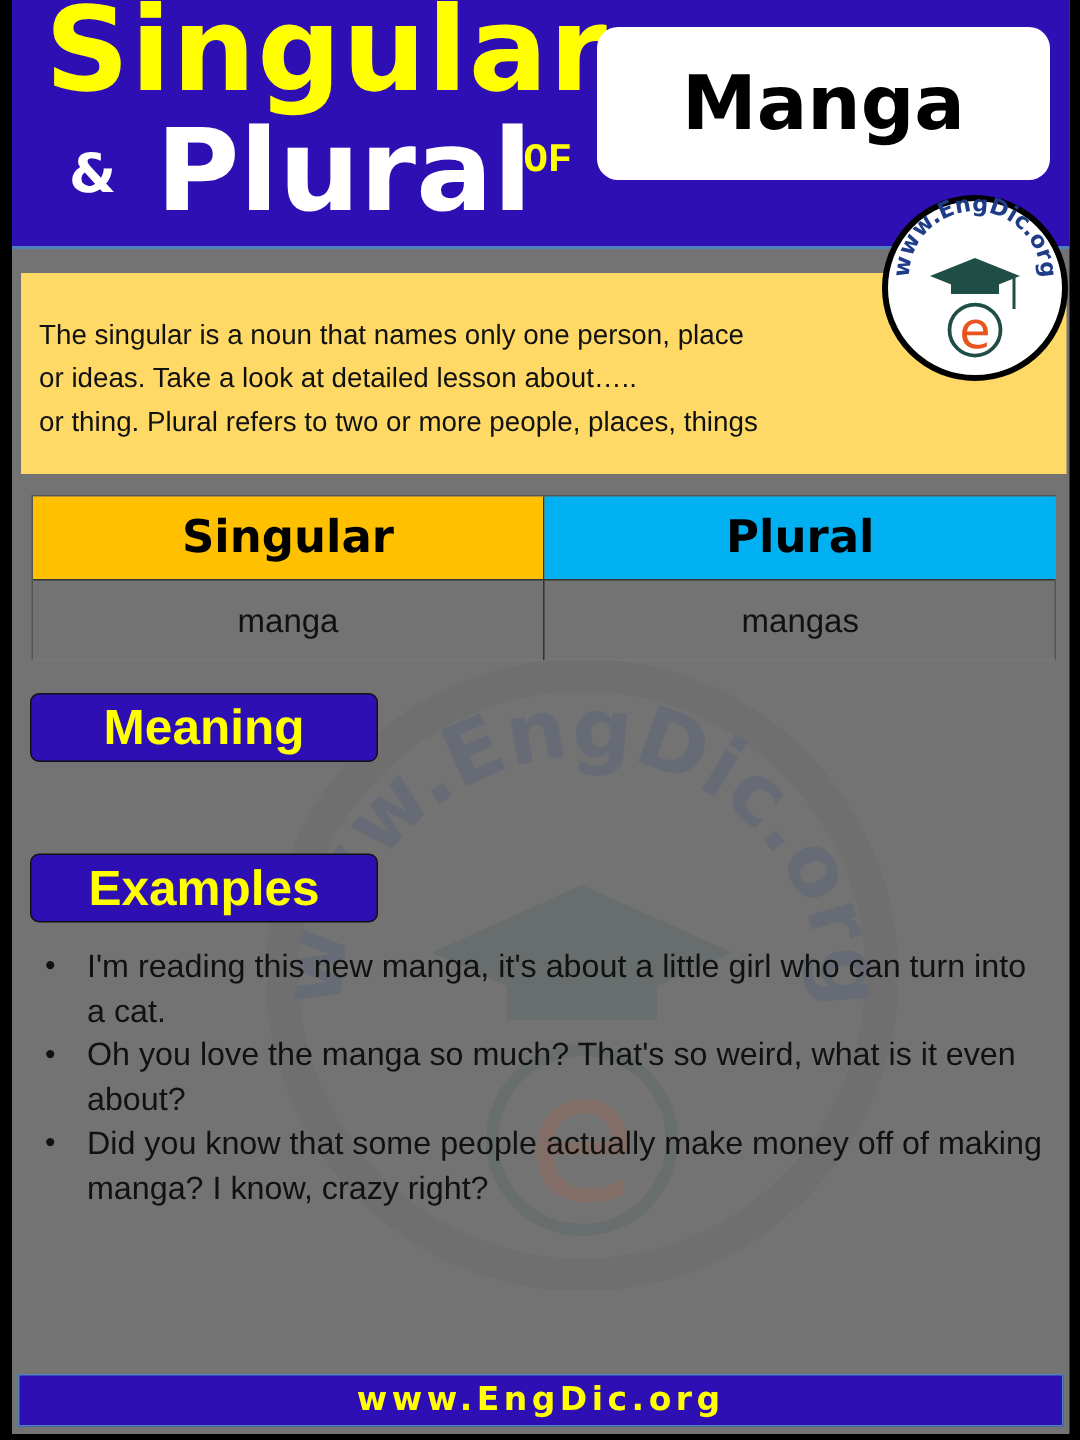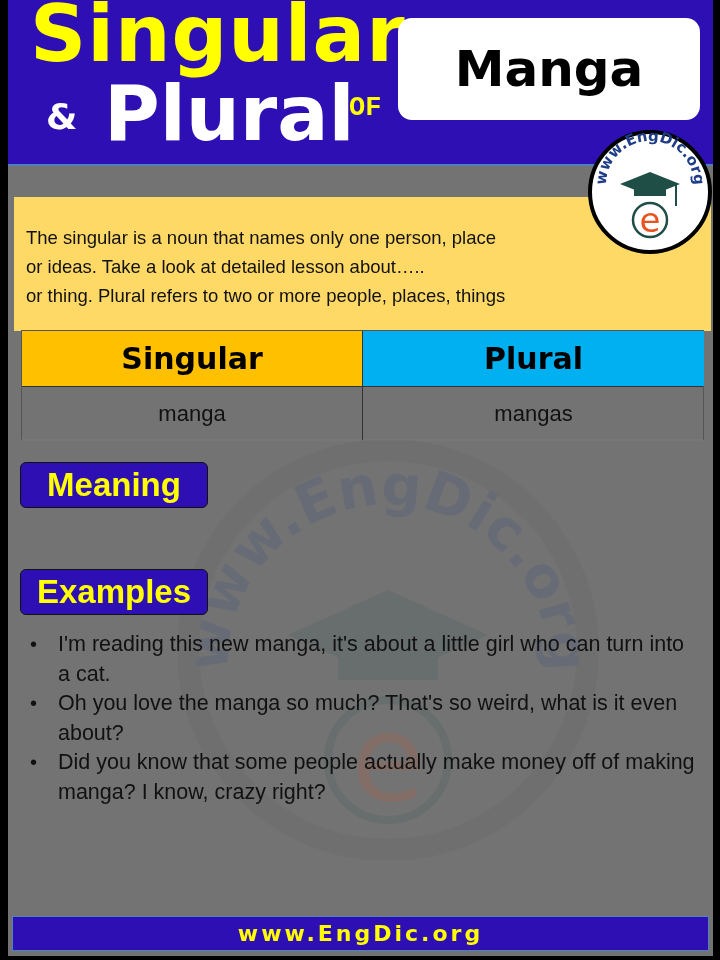--- a/index.html
+++ b/index.html
@@ -10,35 +10,35 @@
   .header { position: absolute; left: 0; top: 0; width: 705px; height: 166px; background: #2d0fb3; border-bottom: 2px solid #4f81bd; }
   .title-singular { position: absolute; left: 22px; top: -8px; font-family: "DejaVu Sans", sans-serif; font-weight: bold; font-size: 78px; color: #ffff00; letter-spacing: 1px; line-height: 1.1; }
   .title-amp { position: absolute; left: 38px; top: 96px; font-family: "DejaVu Sans", sans-serif; font-weight: bold; font-size: 36px; color: #fff; }
   .title-plural { position: absolute; left: 96px; top: 72px; font-family: "DejaVu Sans", sans-serif; font-weight: bold; font-size: 76px; color: #fff; line-height: 1.1; }
   .title-of { position: absolute; left: 341px; top: 93px; font-family: Liberation Mono, monospace; font-weight: bold; font-size: 27px; color: #ffff00; }
   .word-box { position: absolute; left: 390px; top: 18px; width: 302px; height: 102px; background: #fff; border-radius: 14px; display: flex; align-items: center; justify-content: center; }
   .word-text { font-family: "DejaVu Sans", sans-serif; font-weight: bold; font-size: 50px; color: #000; }
 
   .logo { position: absolute; left: 578px; top: 128px; width: 128px; height: 128px; z-index: 5; }
 
-  .intro { position: absolute; left: 6px; top: 197px; width: 697px; height: 134px; background: #ffd966; padding: 26px 0 4px 12px; font-family: "Liberation Sans", sans-serif; font-size: 18.5px; line-height: 29px; color: #111; }
+  .intro { position: absolute; left: 6px; top: 182px; width: 697px; height: 134px; background: #ffd966; padding: 26px 0 4px 12px; font-family: "Liberation Sans", sans-serif; font-size: 18.5px; line-height: 29px; color: #111; }
   .intro span { display: block; }
 
   .table { position: absolute; left: 13px; top: 330px; width: 683px; height: 111px; border: 1px solid #555; border-bottom: 2px solid #777; }
   .th { position: absolute; top: 0; height: 55px; display: flex; align-items: center; justify-content: center; font-family: "DejaVu Sans", sans-serif; font-weight: bold; font-size: 30px; color: #000; }
   .th.sing { left: 0; width: 341px; background: #ffc000; border-right: 1px solid #333; }
   .th.plur { left: 341px; width: 341px; background: #00b0f0; }
   .row-div { position: absolute; left: 0; top: 55px; width: 681px; height: 1px; background: #333; }
   .td { position: absolute; top: 56px; height: 53px; display: flex; align-items: center; justify-content: center; font-size: 22px; color: #111; }
   .td.sing { left: 0; width: 341px; border-right: 1px solid #333; }
   .td.plur { left: 341px; width: 341px; }
 
   .watermark { position: absolute; left: 170px; top: 440px; width: 420px; height: 420px; opacity: 0.13; z-index: 0; }
 
-  .section-tag { position: absolute; left: 12px; width: 188px; height: 46px; background: #2d0fb3; border: 1.5px solid #111; border-radius: 6px; display: flex; align-items: center; justify-content: center; font-weight: bold; font-size: 33px; color: #ffff00; z-index: 2; }
+  .section-tag { position: absolute; left: 12px; width: 232px; height: 46px; background: #2d0fb3; border: 1.5px solid #111; border-radius: 6px; display: flex; align-items: center; justify-content: center; font-weight: bold; font-size: 33px; color: #ffff00; z-index: 2; }
   .meaning-tag { top: 462px; }
   .examples-tag { top: 569px; text-align: right; }
   .meaning-text { position: absolute; left: 22px; top: 530px; font-size: 20.5px; color: #111; z-index: 2; }
 
   .examples { position: absolute; left: 20px; top: 630px; width: 670px; list-style: none; z-index: 2; }
   .examples li { position: relative; padding-left: 30px; font-size: 21.5px; line-height: 29.5px; color: #111; }
   .examples li::before { content: "•"; position: absolute; left: 2px; top: 0; font-size: 20px; }
 
   .footer { position: absolute; left: 4px; top: 916px; width: 697px; height: 35px; background: #2d0fb3; border: 1.5px solid #4f81bd; display: flex; align-items: center; justify-content: center; }
   .footer-text { font-family: "DejaVu Sans", sans-serif; font-weight: bold; font-size: 22px; color: #ffff00; letter-spacing: 3px; }

